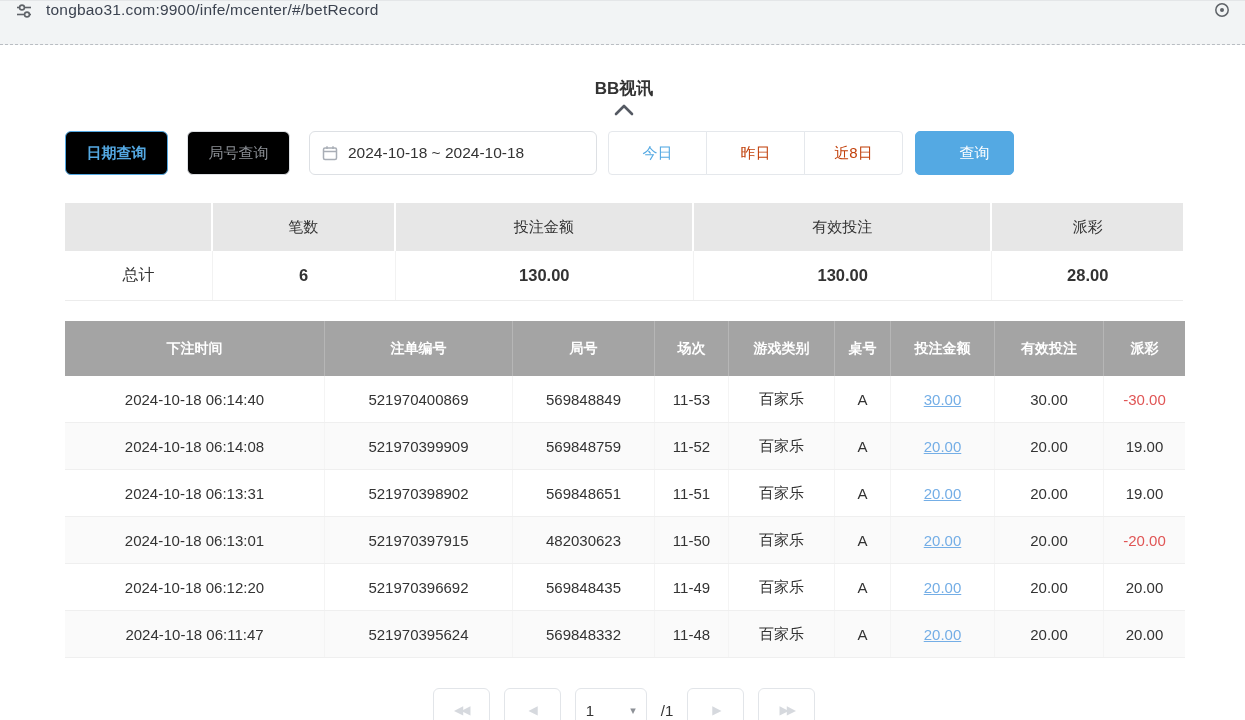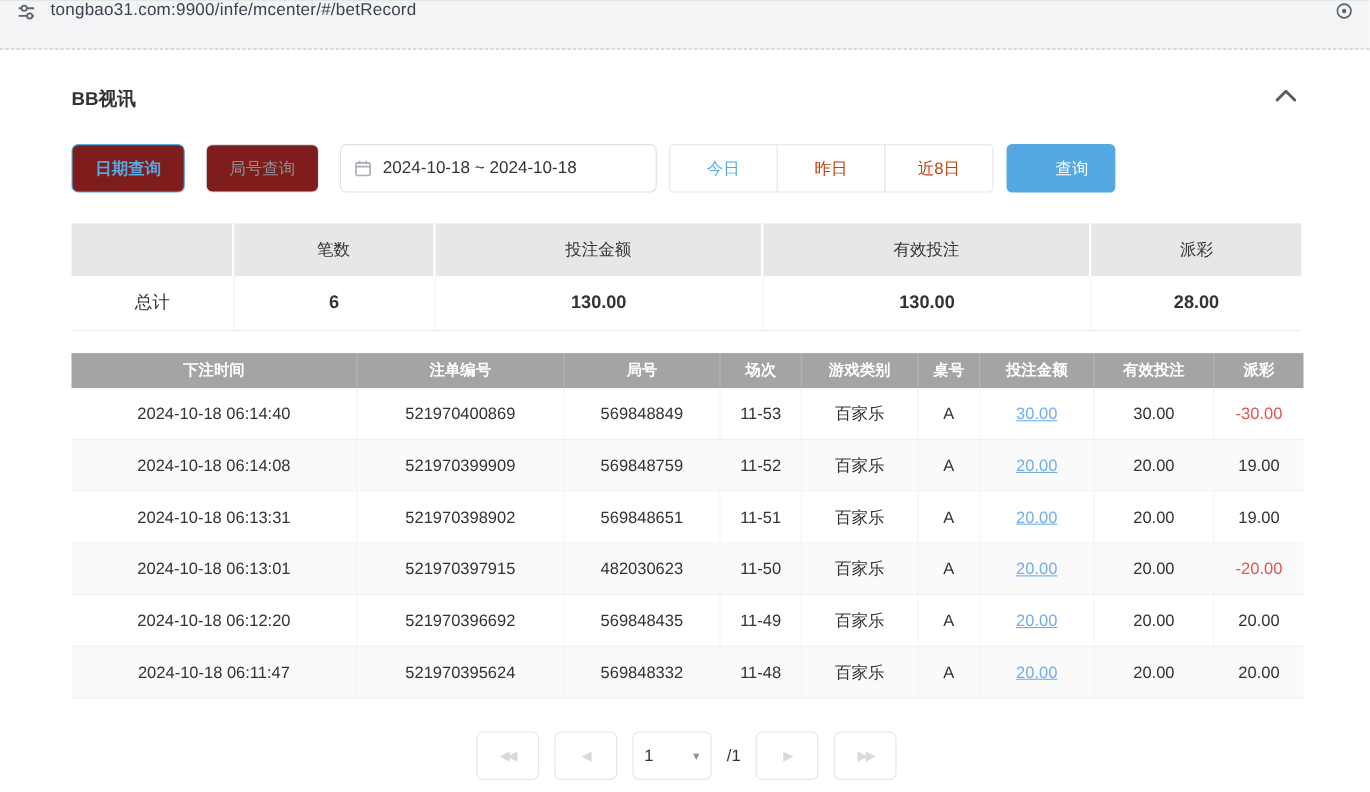--- a/index.html
+++ b/index.html
@@ -8,27 +8,27 @@
 
   
   .browser-bar { height: 45px; background: #f2f4f5; display: flex; 
     padding: 0 14px; border-bottom: 1px dashed #b9bdc2; border-top: 1px solid #e4e6e8; position: relative; }
   .site-icon { width: 20px; height: 20px; margin-right: 12px; display: flex; align-items: center; justify-content: center; cursor: pointer; }
   .url-text { font-size: 15.5px; color: #3c4350; letter-spacing: .2px; cursor: text; flex: 1; }
   .bar-right-icon { width: 18px; height: 18px; margin-left: 8px; cursor: pointer; display: flex; align-items: center; justify-content: center; }
 
   
   .content { padding: 0 62px 0 65px; }
-  .panel-header { margin-top: 32px; height: 24px; display: flex; justify-content: space-between; align-items: center; }
+  .panel-header { margin-top: 32px; height: 24px; display: flex; justify-content: space-between; align-items: center; flex-direction: column; }
   .panel-title { font-size: 17px; font-weight: bold; color: #333; }
   .collapse-btn { cursor: pointer; padding: 2px 4px; display: flex; align-items: center; }
 
   
   .filter-row { margin-top: 30px; display: flex; align-items: center; }
-  .btn { height: 44px; border-radius: 6px; background: #7f1d1d; font-size: 15px; cursor: pointer;
+  .btn { height: 44px; border-radius: 6px; background: #000000; font-size: 15px; cursor: pointer;
     font-family: "Liberation Sans", sans-serif; display: inline-flex; align-items: center; justify-content: center; }
   .btn-date-query { width: 103px; border: 1px solid #54a9e3; color: #54a9e3; font-weight: bold; }
   .btn-round-query { width: 103px; border: 1px solid #ddе0e4; border: 1px solid #dde0e4; color: #8d9197; margin-left: 19px; }
   .date-input { width: 288px; height: 44px; margin-left: 19px; border: 1px solid #dde0e4; border-radius: 6px;
     display: flex; align-items: center; padding: 0 12px; color: #333; font-size: 15.5px; cursor: pointer; }
   .date-input .cal { margin-right: 10px; display: flex; align-items: center; }
   .quick-group { display: flex; margin-left: 11px; }
   .quick-btn { width: 99px; height: 44px; background: #fff; border: 1px solid #e5e8ec; margin-left: -1px;
     font-size: 15px; color: #c2410c; cursor: pointer; font-family: "Liberation Sans", sans-serif; }
   .quick-btn.first { border-radius: 4px 0 0 4px; margin-left: 0; }
@@ -44,21 +44,21 @@
   .summary-head .sc:last-child { border-right: none; }
   .summary-body { display: flex; height: 50px; border-bottom: 1px solid #ececec; }
   .summary-body .sc { border-right: 1px solid #f2f2f2; display: flex; align-items: center; justify-content: center;
     font-size: 16px; color: #333; }
   .summary-body .sc:last-child { border-right: none; }
   .summary-body .val { font-weight: bold; font-size: 16.5px; }
   .s0 { width: 152px; } .s1 { width: 188px; } .s2 { width: 307px; } .s3 { width: 307px; } .s4 { width: 196px; }
 
   
   .bet-table { margin-top: 20px; width: 1120px; }
-  .thead { display: flex; height: 32px; background: #a4a4a4; }
+  .thead { display: flex; height: 55px; background: #a4a4a4; }
   .th { color: #fff; font-size: 14px; font-weight: bold; display: flex; align-items: center; justify-content: center;
     border-right: 1px solid #b6b6b6; }
   .th:last-child { border-right: none; }
   .trow { display: flex; height: 47px; border-bottom: 1px solid #efefef; background: #fff; }
   .trow.alt { background: #fafafa; }
   .td { display: flex; align-items: center; justify-content: center; font-size: 15px; color: #333;
     border-right: 1px solid #f4f4f4; }
   .td:last-child { border-right: none; }
   .c0 { width: 260px; } .c1 { width: 188px; } .c2 { width: 142px; } .c3 { width: 74px; }
   .c4 { width: 106px; } .c5 { width: 56px; } .c6 { width: 104px; } .c7 { width: 109px; } .c8 { width: 81px; }

